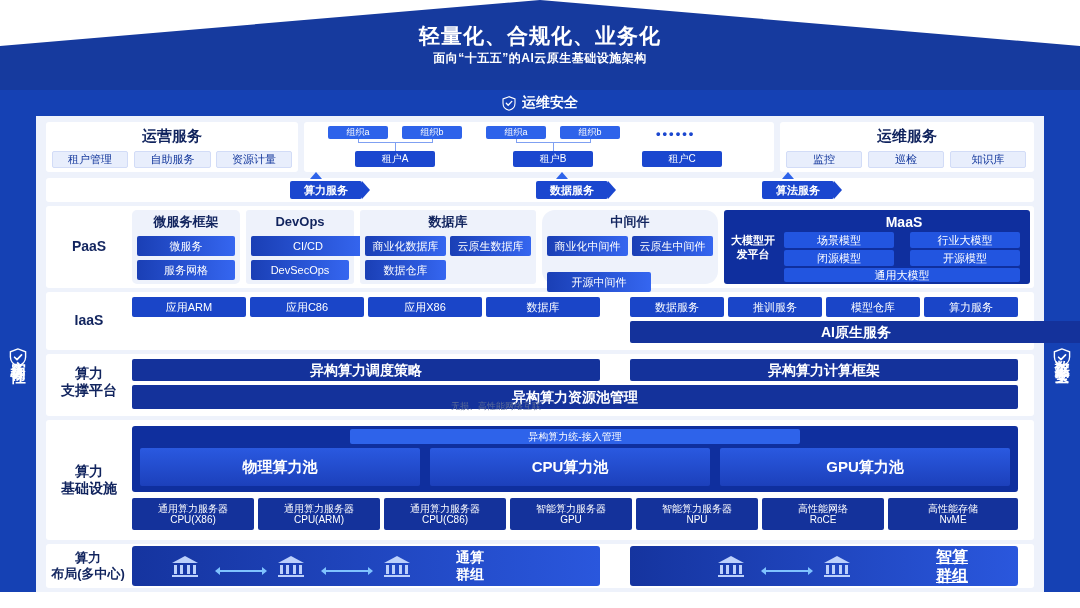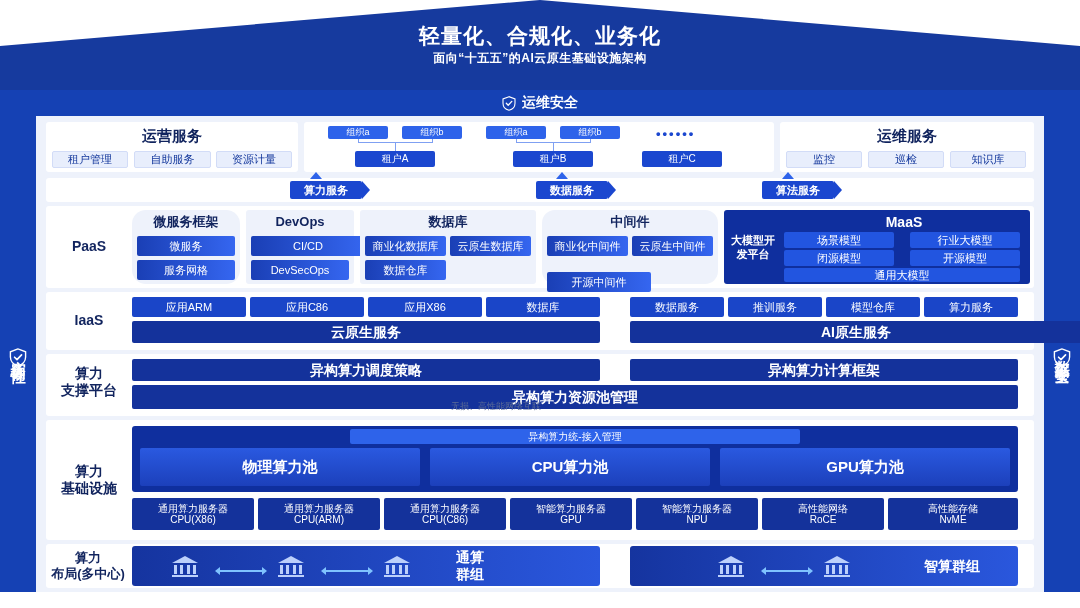--- a/index.html
+++ b/index.html
@@ -194,21 +194,21 @@
       <div class="uparrow" style="left:264px;top:-6px;"></div>
       <div class="arrowtag" style="left:490px;width:72px;">数据服务</div>
       <div class="uparrow" style="left:510px;top:-6px;"></div>
       <div class="arrowtag" style="left:716px;width:72px;">算法服务</div>
       <div class="uparrow" style="left:736px;top:-6px;"></div>
     </div>
 
     <div class="panel" style="left:10px;top:90px;width:988px;height:82px;">
       <div class="rowlabel" style="position:absolute;left:4px;top:0;width:78px;height:82px;">PaaS</div>
 
-      <div style="position:absolute;left:86px;top:4px;width:108px;height:74px;background:#eef2fb;border-radius:14px;">
+      <div style="position:absolute;left:86px;top:4px;width:108px;height:74px;background:#eef2fb;border-radius:5px;">
         <div class="cell" style="position:absolute;left:0;top:0;width:108px;height:24px;color:#11245e;font-weight:bold;font-size:13px;">微服务框架</div>
         <div class="cell cell-grad" style="position:absolute;left:5px;top:26px;width:98px;height:20px;">微服务</div>
         <div class="cell cell-grad" style="position:absolute;left:5px;top:50px;width:98px;height:20px;">服务网格</div>
       </div>
 
       <div style="position:absolute;left:200px;top:4px;width:108px;height:74px;background:#eef2fb;border-radius:3px;">
         <div class="cell" style="position:absolute;left:0;top:0;width:108px;height:24px;color:#11245e;font-weight:bold;font-size:13px;">DevOps</div>
         <div class="cell cell-grad" style="position:absolute;left:5px;top:26px;width:114px;height:20px;">CI/CD</div>
         <div class="cell cell-grad" style="position:absolute;left:5px;top:50px;width:98px;height:20px;">DevSecOps</div>
       </div>
@@ -238,21 +238,20 @@
       </div>
     </div>
 
     <div class="panel" style="left:10px;top:176px;width:988px;height:58px;">
       <div class="rowlabel" style="position:absolute;left:4px;top:0;width:78px;height:58px;">IaaS</div>
 
       <div class="cell cell-blue" style="position:absolute;left:86px;top:5px;width:114px;height:20px;">应用ARM</div>
       <div class="cell cell-blue" style="position:absolute;left:204px;top:5px;width:114px;height:20px;">应用C86</div>
       <div class="cell cell-blue" style="position:absolute;left:322px;top:5px;width:114px;height:20px;">应用X86</div>
       <div class="cell cell-blue" style="position:absolute;left:440px;top:5px;width:114px;height:20px;">数据库</div>
-      <div class="cell cell-deep" style="position:absolute;left:86px;top:29px;width:468px;height:22px;font-size:14px;font-weight:bold;">云原生服务</div>
 
       <div class="cell cell-blue" style="position:absolute;left:584px;top:5px;width:94px;height:20px;">数据服务</div>
       <div class="cell cell-blue" style="position:absolute;left:682px;top:5px;width:94px;height:20px;">推训服务</div>
       <div class="cell cell-blue" style="position:absolute;left:780px;top:5px;width:94px;height:20px;">模型仓库</div>
       <div class="cell cell-blue" style="position:absolute;left:878px;top:5px;width:94px;height:20px;">算力服务</div>
       <div class="cell cell-deep" style="position:absolute;left:584px;top:29px;width:452px;height:22px;font-size:14px;font-weight:bold;">AI原生服务</div>
     </div>
 
     <div class="panel" style="left:10px;top:238px;width:988px;height:62px;">
       <div class="rowlabel" style="position:absolute;left:4px;top:0;width:78px;height:56px;flex-direction:column;">
@@ -388,21 +387,21 @@
         <span style="position:absolute;left:192px;top:8px;">
           <svg width="30" height="24" viewBox="0 0 30 24">
               <path d="M15 2 2 9h26L15 2z" fill="#bcd0fb"></path>
               <rect x="4" y="11" width="3" height="9" fill="#bcd0fb"></rect>
               <rect x="10" y="11" width="3" height="9" fill="#bcd0fb"></rect>
               <rect x="17" y="11" width="3" height="9" fill="#bcd0fb"></rect>
               <rect x="23" y="11" width="3" height="9" fill="#bcd0fb"></rect>
               <rect x="2" y="21" width="26" height="2" fill="#bcd0fb"></rect>
             </svg>
         </span>
-        <div class="cell" style="position:absolute;left:282px;top:3px;width:80px;height:34px;color:#fff;font-size:14px;font-weight:bold;flex-direction:row;line-height:1.2;">
+        <div class="cell" style="position:absolute;left:282px;top:3px;width:80px;height:34px;color:#fff;font-size:16px;font-weight:bold;flex-direction:column;line-height:1.2;text-decoration:underline;">
           <span>智算</span>
           <span>群组</span>
         </div>
       </div>
     </div>
 
   </div>
 </div>
 
 </body></html>

